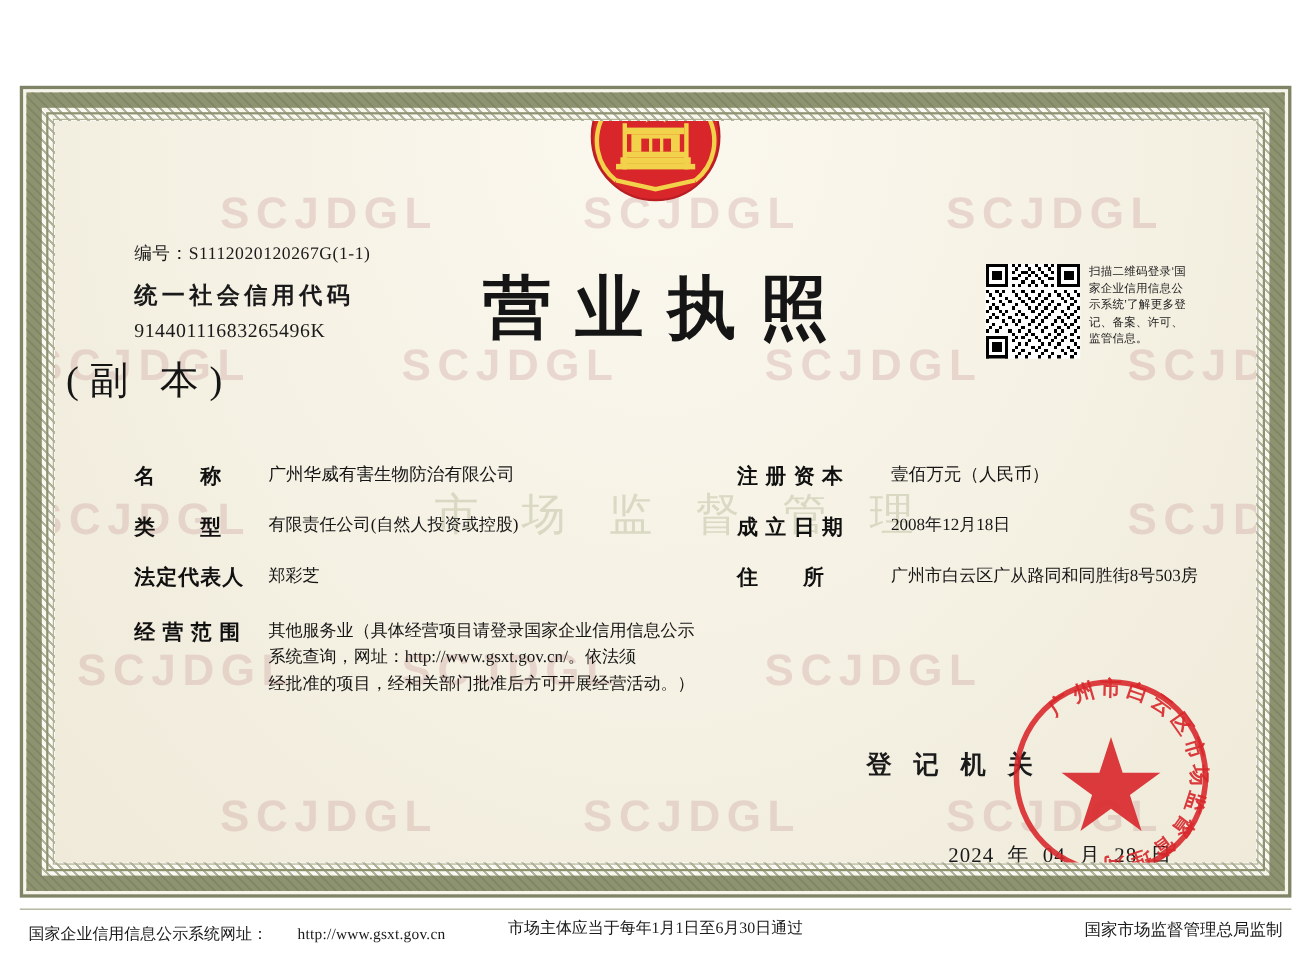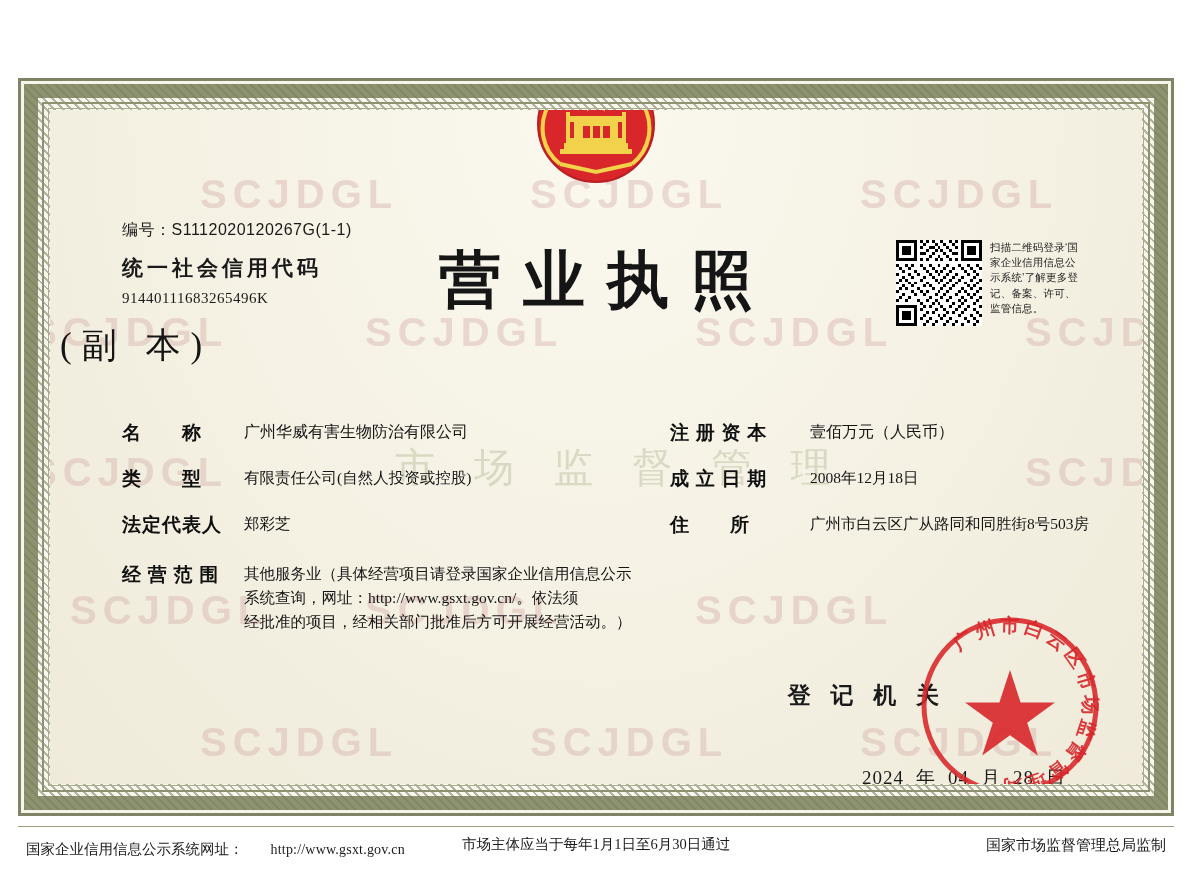--- a/index.html
+++ b/index.html
@@ -118,21 +118,21 @@
     left: 72px;
     top: 144px;
     font-size: 21px;
     font-weight: bold;
     letter-spacing: 4px;
   }
   .credit-code {
     position: absolute;
     left: 72px;
     top: 180px;
-    font-size: 15px;
+    font-size: 18px;
     letter-spacing: 0.5px;
   }
 
   .main-title {
     position: absolute;
     left: 0;
     right: 0;
     top: 128px;
     text-align: center;
     font-family: "Liberation Serif", serif;
@@ -318,21 +318,21 @@
 
         <rect x="40" y="58" width="4" height="42" fill="#f2d24b"></rect>
         <rect x="96" y="58" width="4" height="42" fill="#f2d24b"></rect>
         <path d="M22 52 C12 72 16 96 34 110" stroke="#f2d24b" stroke-width="4" fill="none"></path>
         <path d="M118 52 C128 72 124 96 106 110" stroke="#f2d24b" stroke-width="4" fill="none"></path>
         <path d="M34 110 L70 118 L106 110" stroke="#f2d24b" stroke-width="4" fill="none"></path>
       </svg>
     </div>
 
     <div class="doc-no">
-      <span>编号：</span><span style="font-family:Liberation Sans, sans-serif;">S1112020120267G(1-1)</span>
+      <span>编号：</span><span style="font-family:Liberation Serif, serif;">S1112020120267G(1-1)</span>
     </div>
     <div class="credit-label">统一社会信用代码</div>
     <div class="credit-code">91440111683265496K</div>
 
     <div class="main-title">营业执照</div>
     <div class="sub-title">(副 本)</div>
 
     <div class="qr-block">
       <div class="qr-code">
         <svg width="86" height="86" viewBox="0 0 29 29" shape-rendering="crispEdges" aria-hidden="true">

